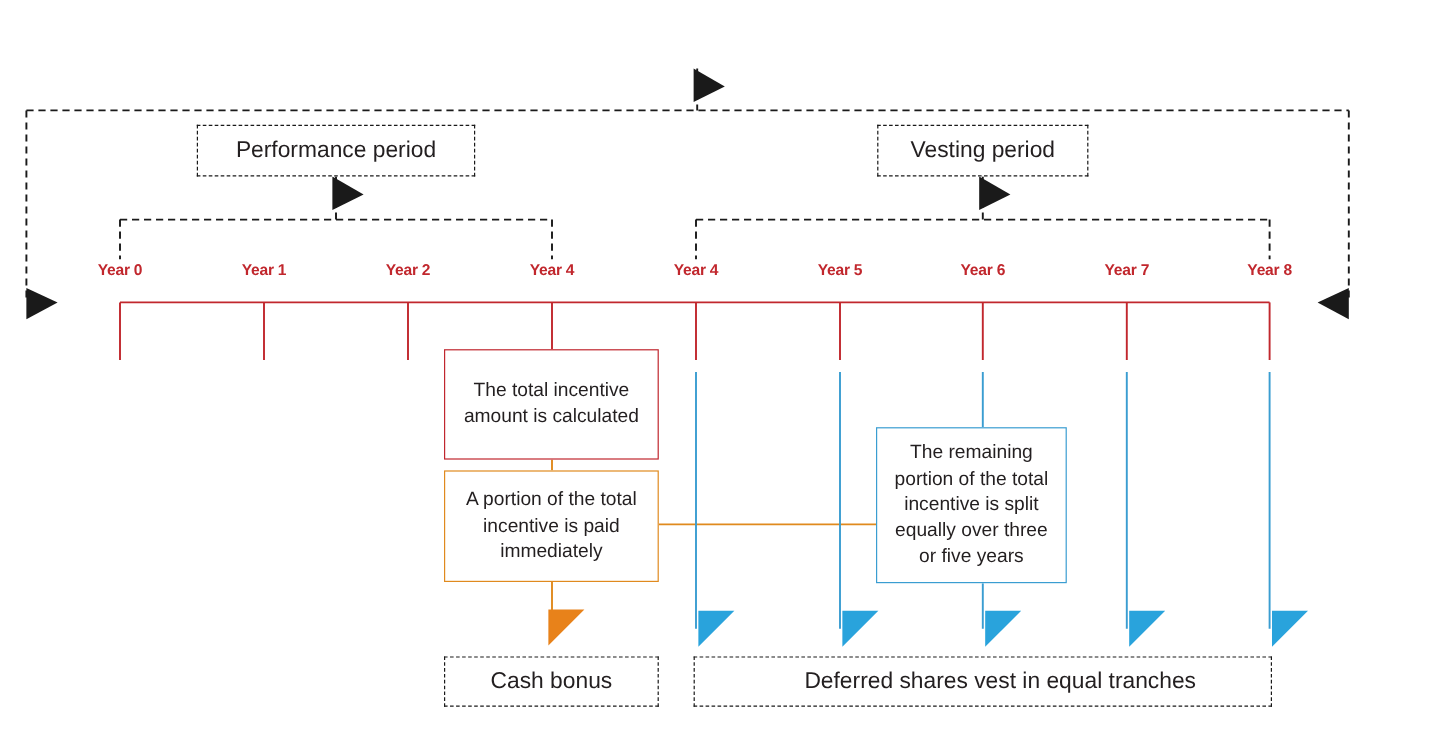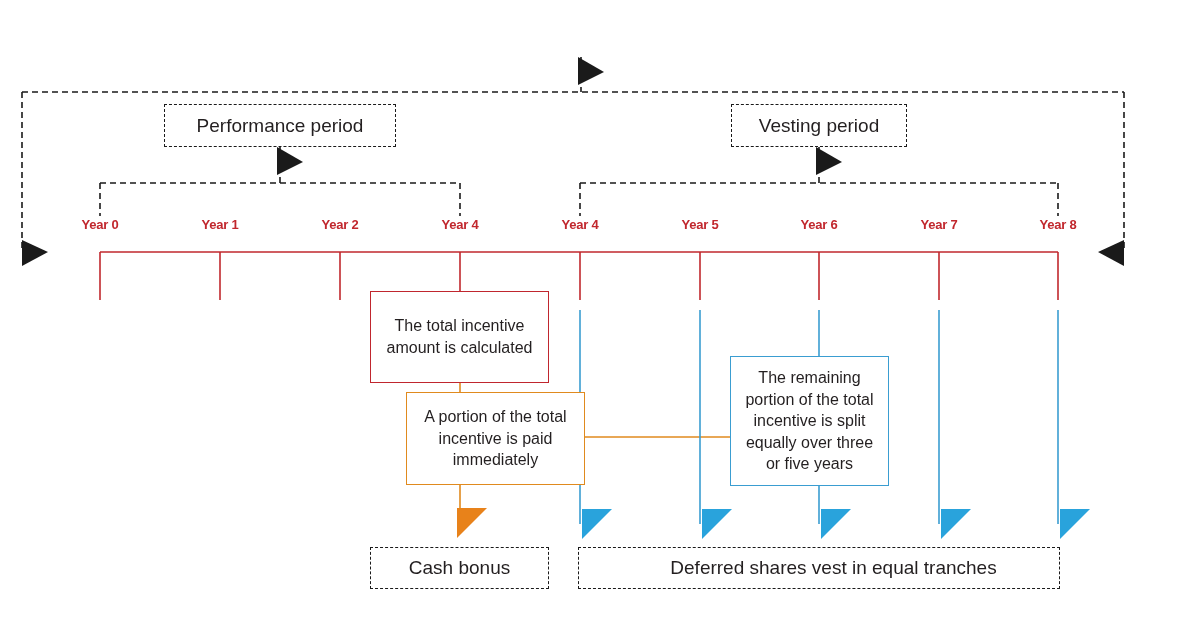--- a/index.html
+++ b/index.html
@@ -11,21 +11,21 @@
   #stage{position:absolute;left:0;top:0;width:1202px;height:617px;}
   svg.layer{position:absolute;left:0;top:0;width:1202px;height:617px;pointer-events:none;}
 
   .boxlbl{
     position:absolute;box-sizing:border-box;
     display:flex;align-items:center;justify-content:center;
     text-align:center;background:#ffffff;
   }
   .dashbox{border:1.6px dashed #1a1a1a;}
   .red-box{border:1.5px solid #c0262e;}
-  .orange-box{border:1.5px solid #e08a1e;margin-left:36px;}
+  .orange-box{border:1.5px solid #e08a1e;}
   .blue-box{border:1.5px solid #3a9dd1;}
 
   .yearlbl{
     position:absolute;text-align:center;
     color:#c1272d;font-weight:bold;font-size:13px;
     letter-spacing:-0.2px;white-space:nowrap;
   }
   .title-txt{font-size:21px;}
   .hl{background:#a9c9de;padding:0 1px;}
   .period-txt{font-size:19px;}

